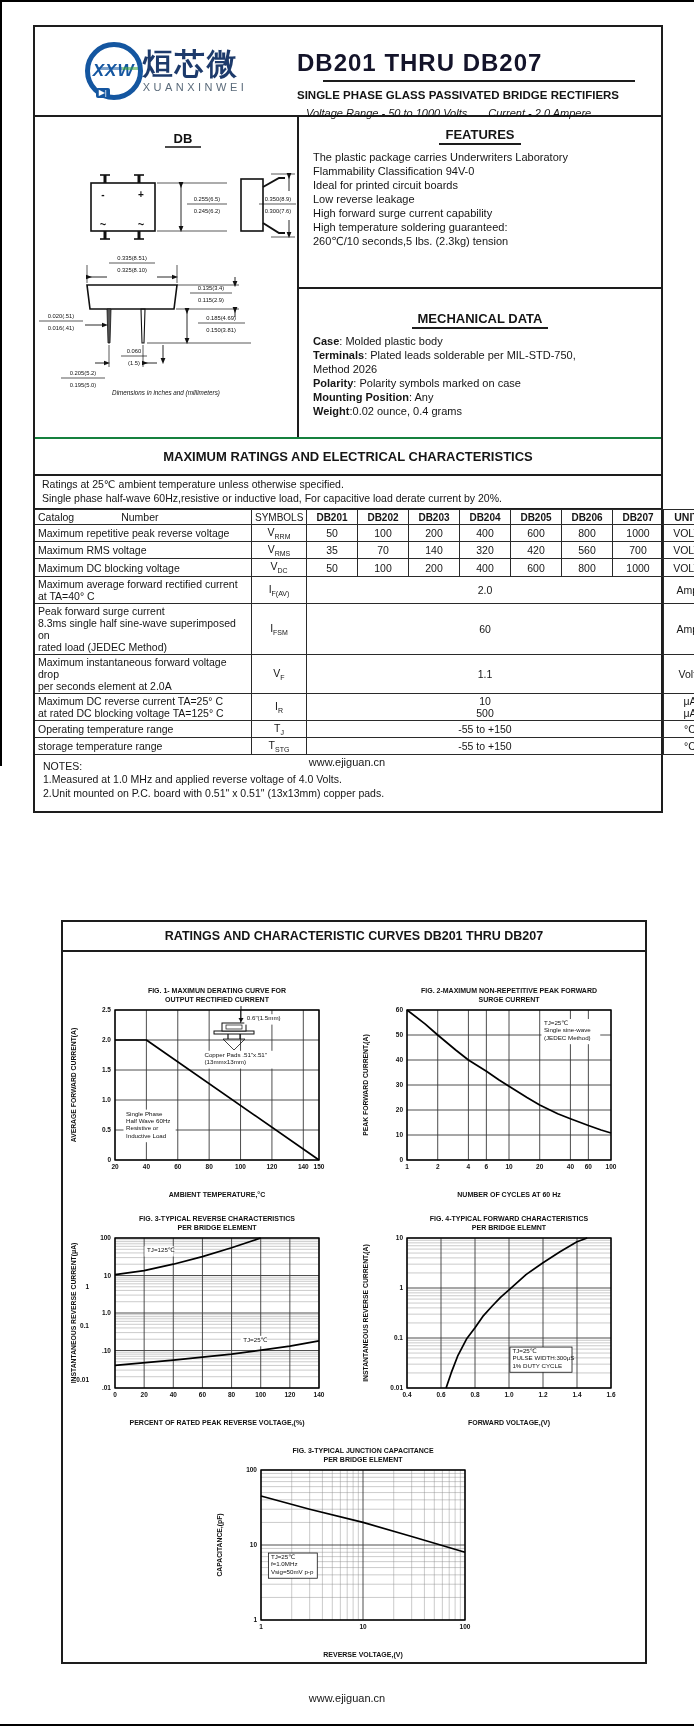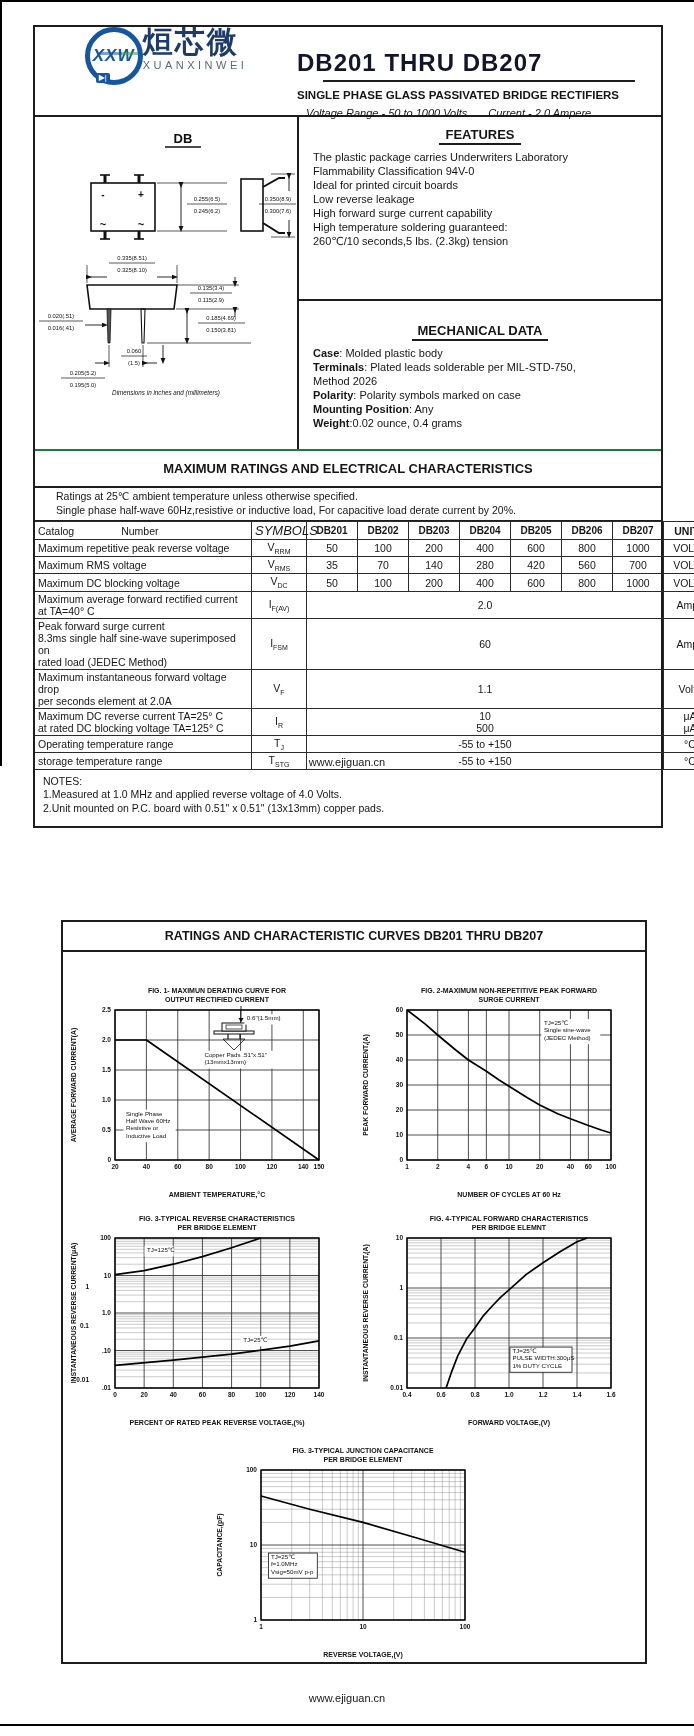--- a/index.html
+++ b/index.html
@@ -5,58 +5,58 @@
   html,body{margin:0;padding:0;background:#fff;}
   body{width:694px;height:1736px;position:relative;color:#151515;
        font-family:"Liberation Sans","DejaVu Sans",sans-serif;-webkit-font-smoothing:antialiased;}
   .edge-top{position:absolute;top:0;left:0;width:694px;height:2px;background:#000;}
   .edge-left{position:absolute;top:0;left:0;width:2px;height:766px;background:#000;}
   .edge-bottom{position:absolute;top:1724px;left:0;width:694px;height:2px;background:#000;}
 
   
   .page1{position:absolute;left:33px;top:25px;width:626px;border:2px solid #1d1d1d;background:#fff;}
   .hdr{display:flex;height:88px;border-bottom:2px solid #1d1d1d;}
-  .logo-cell{width:262px;display:flex;align-items:flex-start;justify-content:center;gap:0;}
+  .logo-cell{width:262px;display:flex;align-items:center;justify-content:center;gap:0;}
   .logo-badge{width:58px;height:58px;border-radius:50%;border:5px solid #1456a0;position:relative;
               display:flex;align-items:center;justify-content:center;box-sizing:border-box;}
   .logo-badge .xxw{font-weight:bold;font-style:italic;color:#1456a0;font-size:17px;letter-spacing:1px;}
   .logo-badge .diode{position:absolute;bottom:-3px;left:6px;background:#1456a0;color:#fff;font-size:8px;
                      padding:0 3px;border-radius:2px;line-height:10px;}
   .logo-badge .spark{position:absolute;top:20px;left:8px;width:40px;height:3px;
                      background:linear-gradient(90deg,#1456a0 60%,#3aa13a 60%);opacity:.55;}
   .logo-text .cn{font-size:30px;font-weight:bold;color:#1d3a6b;letter-spacing:2px;line-height:30px;}
   .logo-text .en{font-size:11px;color:#5a6a7a;letter-spacing:3.5px;margin-top:2px;}
   .title-cell{flex:1;text-align:left;padding-top:22px;}
   .doc-title{font-size:24px;font-weight:bold;letter-spacing:1px;color:#14142a;}
   .title-rule{height:2px;background:#1d1d1d;margin:3px 26px 7px;}
   .doc-subtitle{font-size:11.5px;font-weight:bold;}
   .range-line{font-size:11px;font-style:italic;margin-top:6px;}
   .range-line span{margin:0 9px;}
 
   .cols{display:flex;border-bottom:2px solid #15803d;}
   .pkg-cell{width:262px;border-right:2px solid #1d1d1d;display:flex;align-items:flex-start;justify-content:center;}
   .right-col{flex:1;}
-  .feat-block{height:158px;border-bottom:2px solid #1d1d1d;padding:8px 14px 16px;}
+  .feat-block{height:158px;border-bottom:2px solid #1d1d1d;padding:8px 14px 4px;}
   .mech-block{padding:20px 14px 10px;min-height:118px;}
   .sec-head{text-align:center;font-size:13px;font-weight:bold;margin:2px 0 9px;}
   .sec-head span{border-bottom:2px solid #1d1d1d;padding:0 6px 1px;}
   .feat-list div,.mech-list div{font-size:11px;line-height:1.27;}
   .mech-list strong{font-weight:bold;}
 
   .banner{text-align:center;font-weight:bold;font-size:13px;padding:10px 0;border-bottom:2px solid #1d1d1d;}
-  .preamble{font-size:10.5px;line-height:1.3;padding:2px 21px 3px;border-bottom:1px solid #1d1d1d;}
+  .preamble{font-size:10.5px;line-height:1.3;padding:2px 7px 3px;border-bottom:1px solid #1d1d1d;}
 
   table.ratings{width:100%;border-collapse:collapse;font-size:10.5px;table-layout:fixed;}
   table.ratings td,table.ratings th{border:1px solid #2a2a2a;padding:1px 3px;vertical-align:middle;}
   table.ratings tr>*:first-child{border-left:none;} table.ratings tr>*:last-child{border-right:none;}
   th.c-label{width:210px;text-align:left;font-weight:normal;}
   th.c-label .num{margin-left:44px;}
   .c-label{text-align:left;}
   th.c-sym,td.c-sym{width:48px;text-align:center;}
-  th.c-sym{font-style:italic;font-size:13px;font-weight:normal;}
+  th.c-sym{font-size:10px;font-weight:normal;}
   td.c-sym sub{font-size:7px;}
   th.c-part{width:44px;text-align:center;font-size:10px;}
   td.c-val{text-align:center;}
   th.c-units,td.c-units{width:46px;text-align:center;}
   th.c-units{font-size:10.5px;}
   .notes{padding:5px 8px 10px;font-size:10.5px;line-height:1.3;}
   .footer1{position:absolute;top:756px;left:0;width:694px;text-align:center;font-size:11px;}
 
   
   .page2{position:absolute;left:61px;top:920px;width:582px;border:2px solid #1d1d1d;background:#fff;}
@@ -258,21 +258,21 @@
           </td>
         </tr>
         <tr>
           <td class="c-label">
             <div>Maximum RMS voltage</div>
           </td>
           <td class="c-sym"><span>V</span><sub>RMS</sub></td>
           <td class="c-val">35</td>
           <td class="c-val">70</td>
           <td class="c-val">140</td>
-          <td class="c-val">280</td>
+          <td class="c-val">320</td>
           <td class="c-val">420</td>
           <td class="c-val">560</td>
           <td class="c-val">700</td>
           <td class="c-units">
             <div>VOLTS</div>
           </td>
         </tr>
         <tr>
           <td class="c-label">
             <div>Maximum DC blocking voltage</div>

